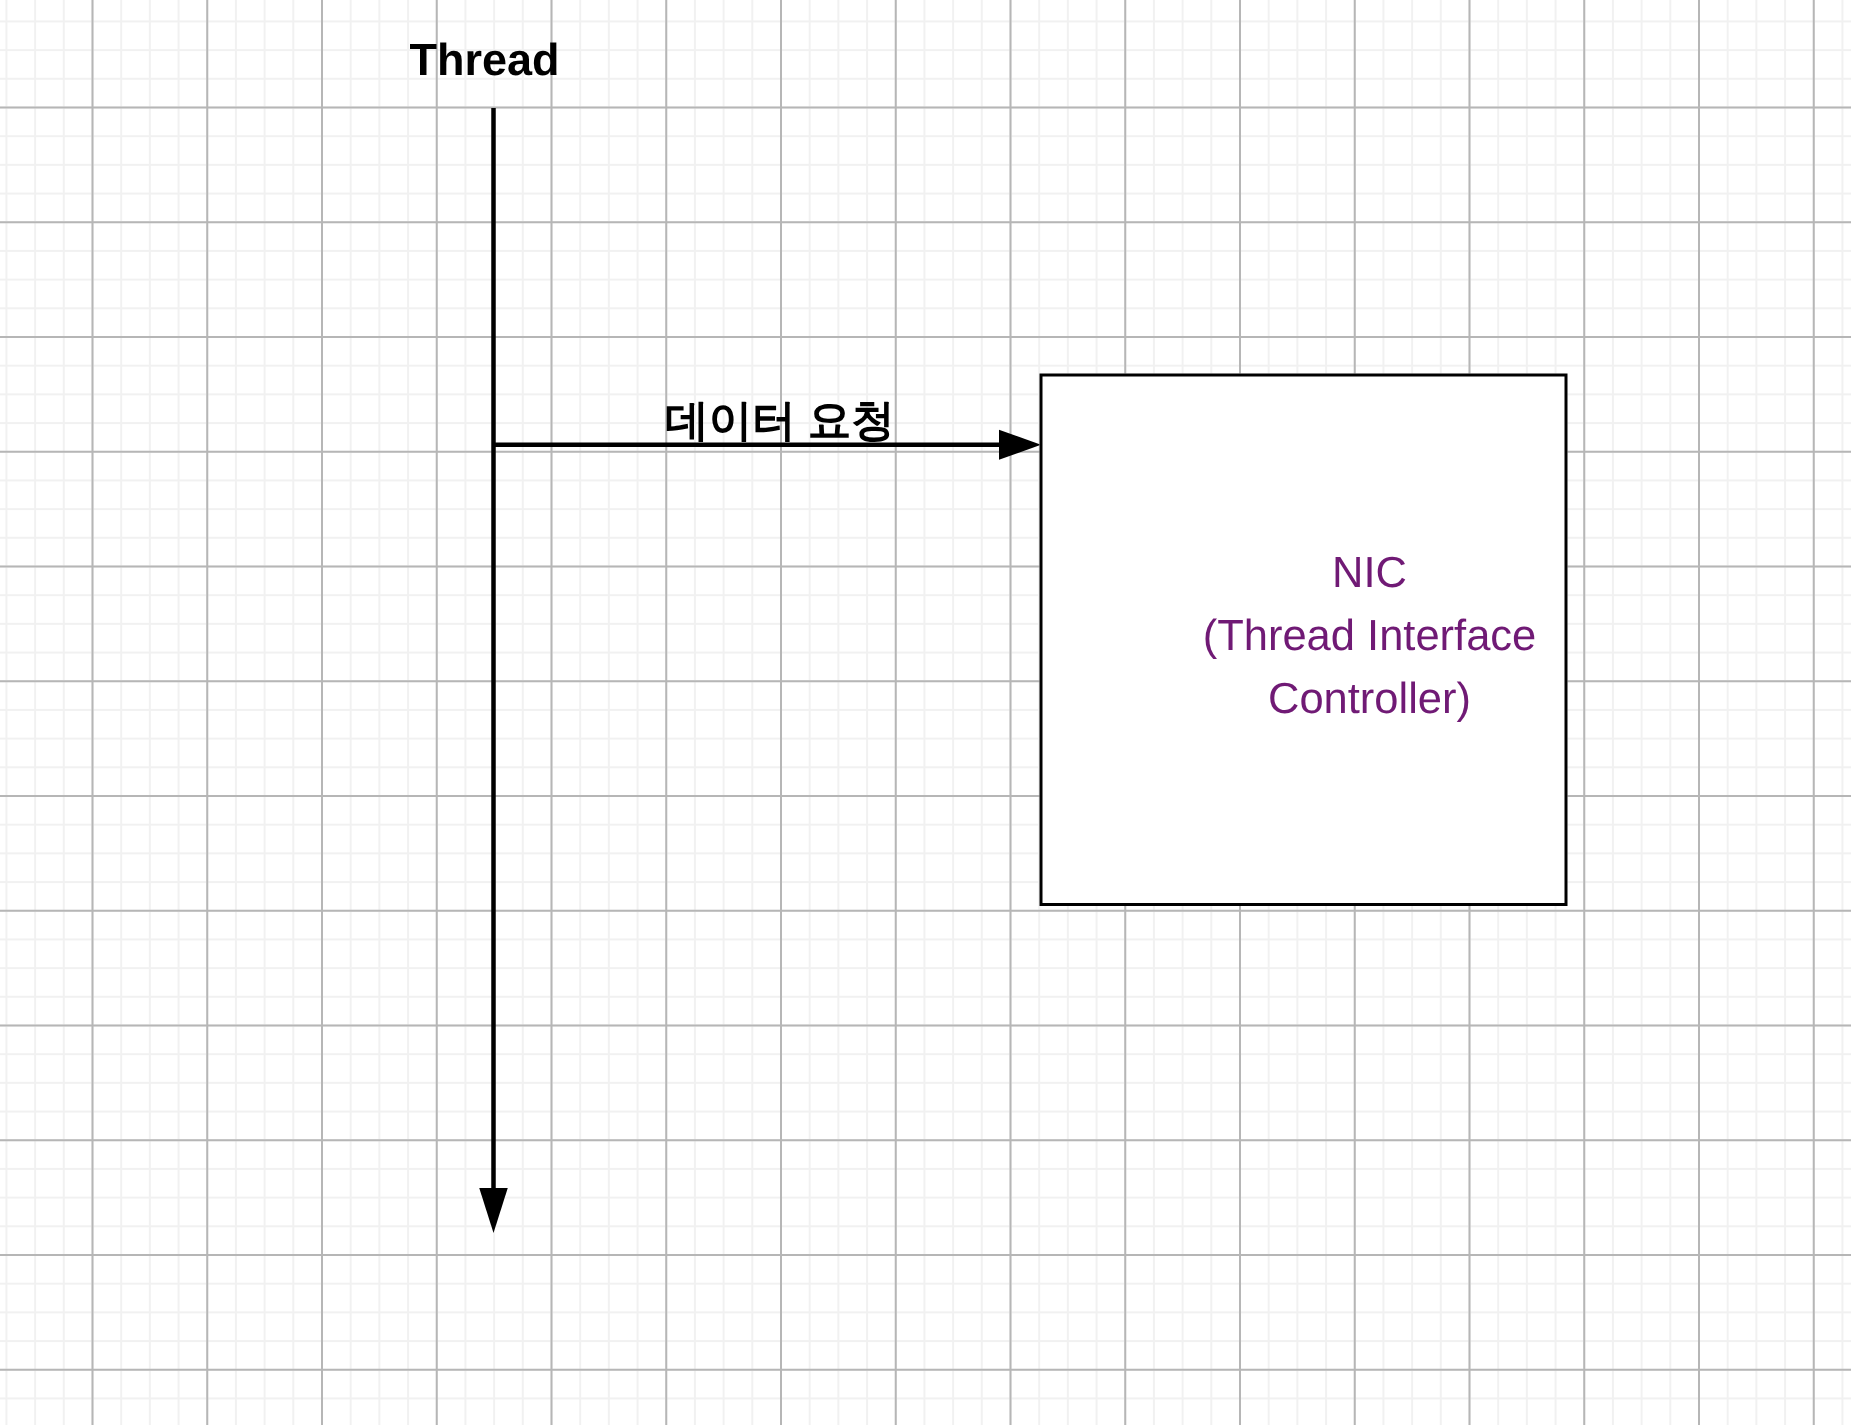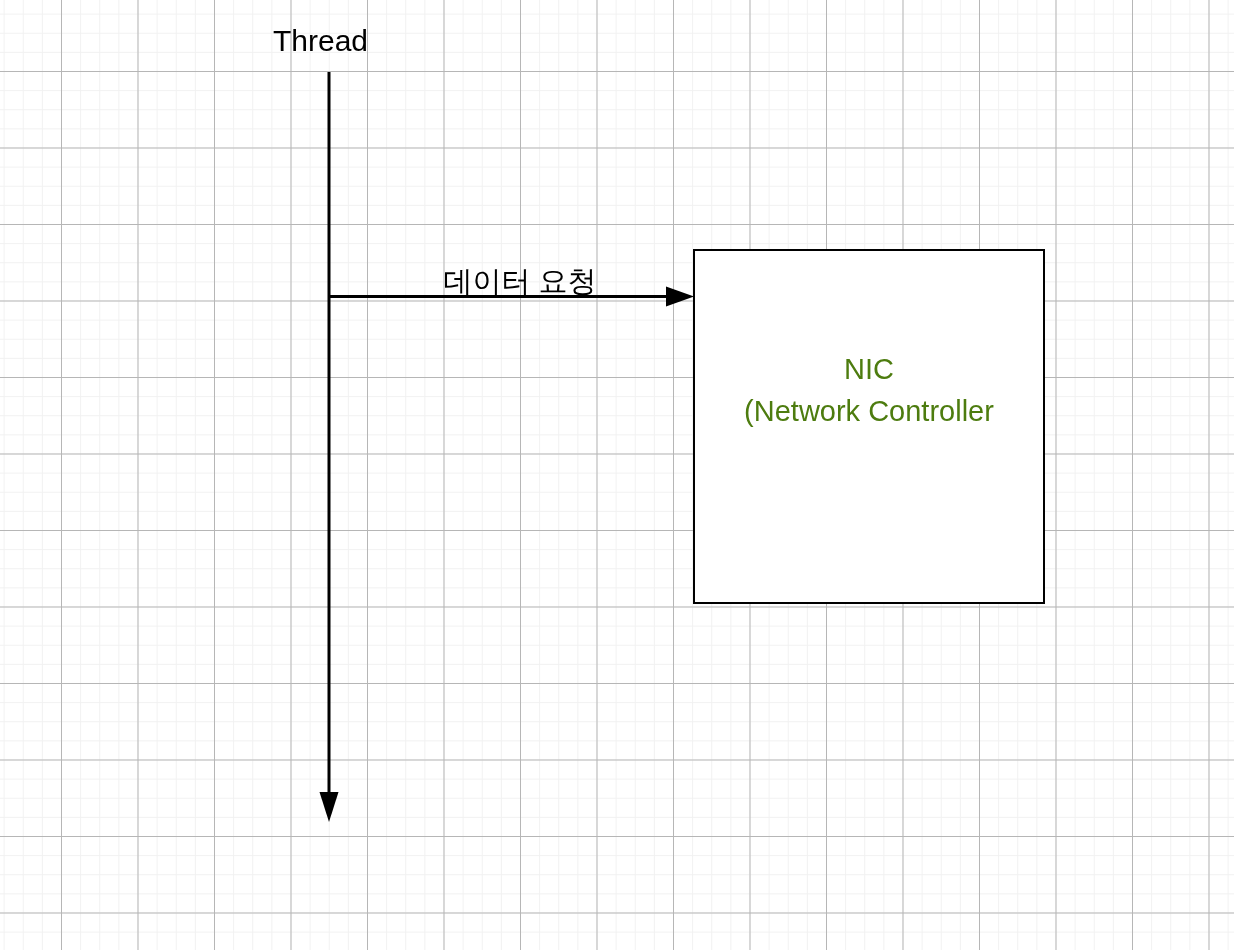--- a/index.html
+++ b/index.html
@@ -28,21 +28,21 @@
       61px 71px,
       61px 71px,
       61px 71px,
       61px 71px;
     font-family: "Liberation Sans", "DejaVu Sans", sans-serif;
   }
 
   .lbl {
     position: absolute;
     color: #000000;
-    font-weight: 400;
+    font-weight: 700;
     white-space: pre;
     line-height: 1.18;
   }
 
   
   #thread-label {
     left: 273px;
     top: 23px;
     font-size: 30px;
   }
@@ -89,26 +89,27 @@
     top: 249px;
     width: 348px;
     height: 351px;
     border: 2px solid #000000;
     background: #ffffff;
     box-sizing: content-box;
   }
   #nic-box-label {
     position: absolute;
     left: 0;
-    top: 97px;
+    top: 110px;
     width: 100%;
     text-align: center;
     font-size: 29px;
-    color: #4d7c0f;
+    color: #701a75;
     line-height: 1.45;
+    padding-left: 44px;
   }
   #nic-box-label .line { display: block; }
 </style>
 </head>
 <body>
 
 <div id="canvas">
 
   <div class="lbl" id="thread-label">Thread</div>
 
@@ -127,17 +128,18 @@
   <div id="request-arrow">
     <svg width="375" height="32" viewBox="0 0 375 32" xmlns="http://www.w3.org/2000/svg">
       <line x1="4" y1="15.5" x2="348" y2="15.5" stroke="#000000" stroke-width="3"></line>
       <polygon points="369,15.5 341,5.5 341,25.5" fill="#000000"></polygon>
     </svg>
   </div>
 
   <div id="nic-box">
     <div id="nic-box-label">
       <span class="line">NIC</span>
-      <span class="line">(Network Controller</span>
+      <span class="line">(Thread Interface</span>
+      <span class="line">Controller)</span>
     </div>
   </div>
 
 </div>
 
 </body></html>

